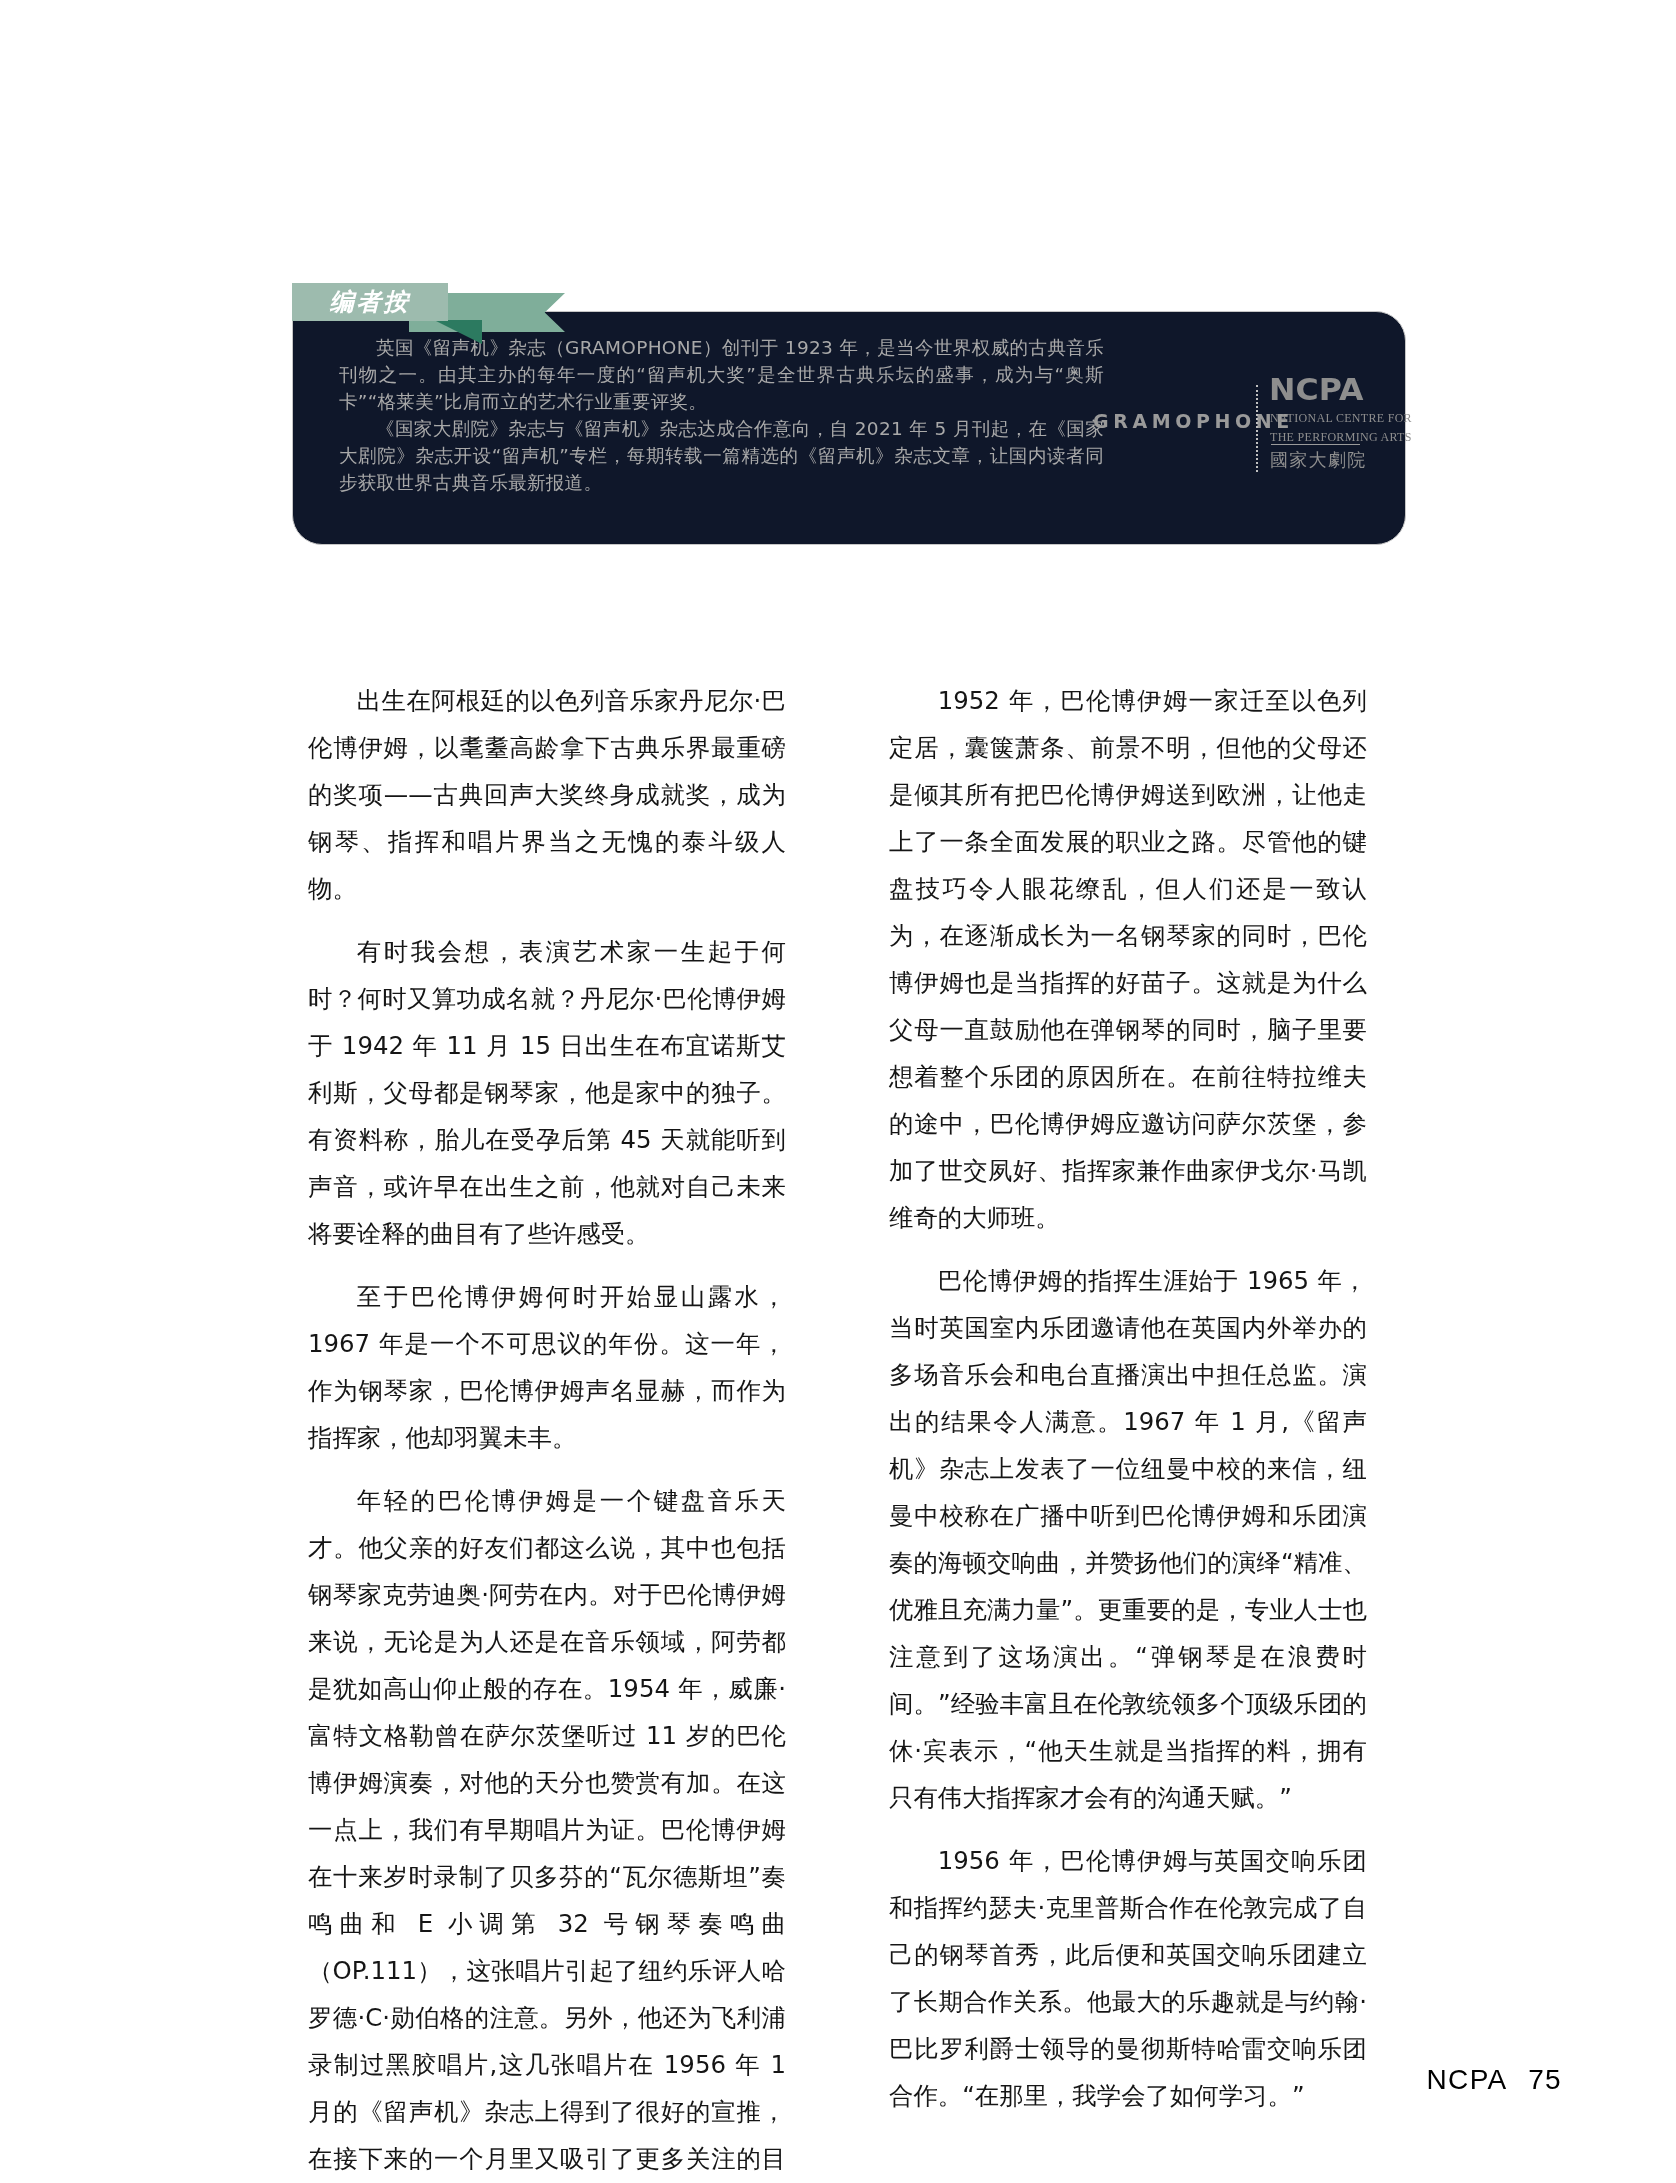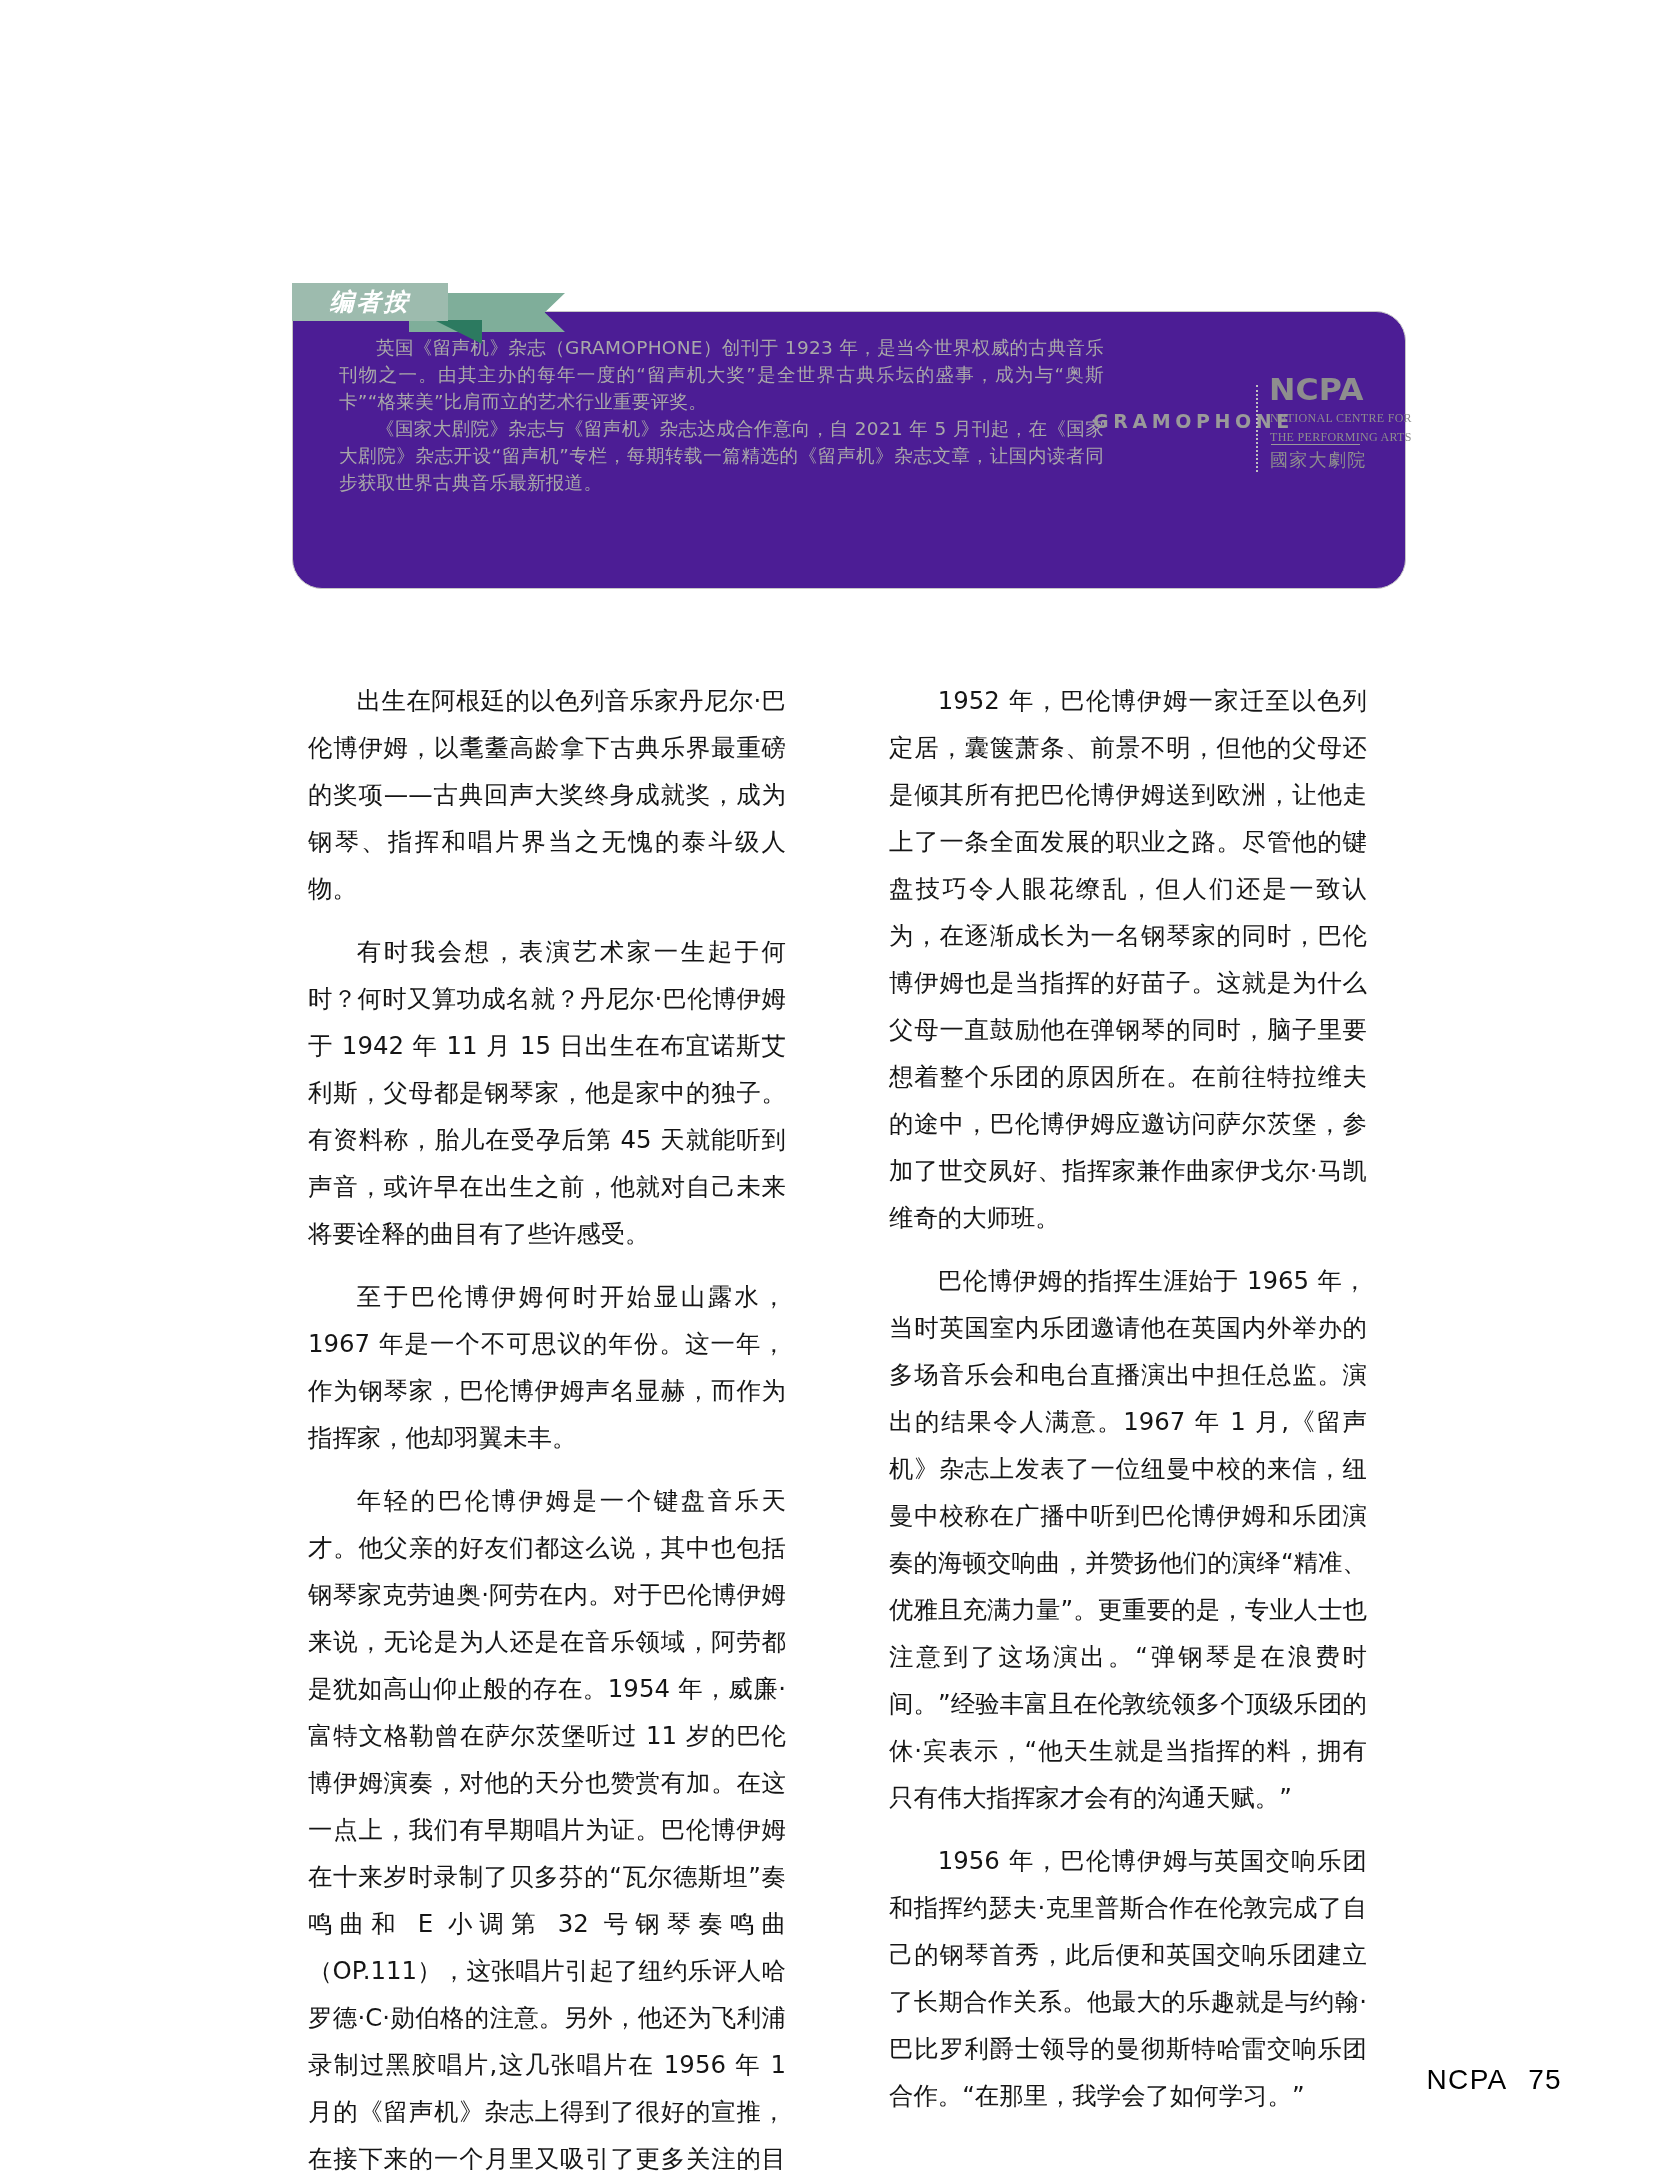--- a/index.html
+++ b/index.html
@@ -7,24 +7,24 @@
     position:relative;
     width:1676px;height:2183px;
     background:#ffffff;
     font-family:"DejaVu Sans",sans-serif;
     overflow:hidden;
   }
 
   
   .note-box{
     position:absolute;left:292px;top:311px;
-    width:1114px;height:278px;
+    width:1114px;height:234px;
     border:1.3px solid #c6c6c6;
     border-radius:0 30px 30px 30px;
-    background:#4c1d95;
+    background:#0f172a;
     box-sizing:border-box;
   }
   .note-text{
     position:absolute;left:46px;top:22.4px;width:765px;
     font-size:18.5px;line-height:27px;color:#a9a9a9;
     text-align:justify;text-justify:inter-ideograph;
     letter-spacing:0.3px;
   }
   .note-text p{margin:0;text-indent:2em;}
   .gramophone-text{

